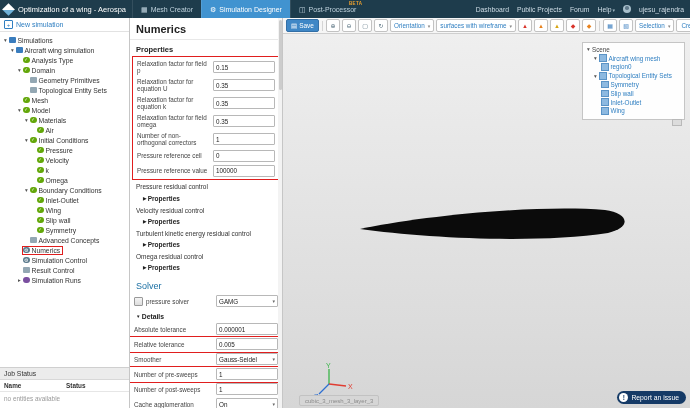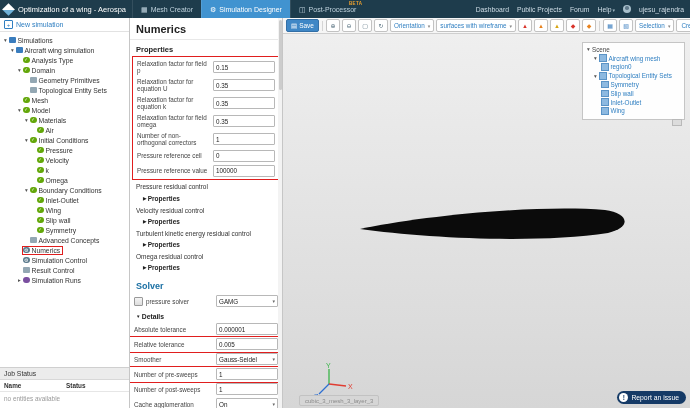--- a/index.html
+++ b/index.html
@@ -46,21 +46,21 @@
   .ann{outline:1.5px solid #e01e1e}
   .prow{display:flex;align-items:center;gap:3px;padding:1.5px 4px}
   .plabel{flex:1;font-size:6.3px;color:#444;line-height:1.2}
   .pinput{width:56px;flex:none;height:10px;border:1px solid #b8b8b8;border-radius:1px;background:#fff;font-size:6.3px;color:#222;display:flex;align-items:center;padding:0 2px;overflow:hidden;white-space:nowrap;cursor:text}
   .psel{justify-content:space-between;cursor:pointer}
   .psel::after{content:"▾";font-size:5px;color:#666;margin-left:2px}
   .rsec{padding:4px 6px 0}
   .rtitle{font-size:6.5px;color:#333;line-height:1.25}
   .rsub{font-size:6.5px;font-weight:bold;color:#222;padding:3px 0 1px 7px;cursor:pointer}
   .rsub::before{content:"▶ ";font-size:4.5px;vertical-align:1px}
-  .solverhead{font-size:9px;font-weight:bold;color:#1a6fa3;padding:9px 6px 3px}
+  .solverhead{font-size:9px;font-weight:normal;color:#1a6fa3;padding:9px 6px 3px}
   .dhead{font-size:6.8px;font-weight:bold;color:#222;padding:4px 6px 2px;cursor:pointer}
   .dhead::before{content:"▼ ";font-size:4.5px;vertical-align:1px}
   .pschk{width:7px;height:7px;flex:none;border:1px solid #999;background:linear-gradient(#f4f4f4,#ddd);border-radius:1px;cursor:pointer}
   .pscroll{position:absolute;top:0;right:0;width:4px;bottom:0;background:#f3f3f3}
   .pscroll::before{content:"";position:absolute;top:2px;left:0.5px;width:3px;height:70px;background:#cccccc;border-radius:2px}
   
   .viewport{position:absolute;top:18px;left:283px;right:0;bottom:0;background:linear-gradient(180deg,#f0f0f0 0%,#dedede 70%,#d6d6d6 100%);overflow:hidden}
   .vtoolbar{height:15px;background:#f6f6f6;border-bottom:1px solid #cfcfcf;display:flex;align-items:center;gap:2px;padding:0 3px;font-size:6.3px;white-space:nowrap}
   .savebtn{background:#3f87c6;color:#fff;border:1px solid #336fa6;border-radius:2px;height:11px;display:flex;align-items:center;gap:2px;padding:0 4px;font-size:6.5px;cursor:pointer;flex:none}
   .ibtn{width:12px;height:11px;border:1px solid #c2c2c2;background:#fff;border-radius:2px;display:flex;align-items:center;justify-content:center;font-size:6px;color:#556f7e;cursor:pointer;flex:none}

